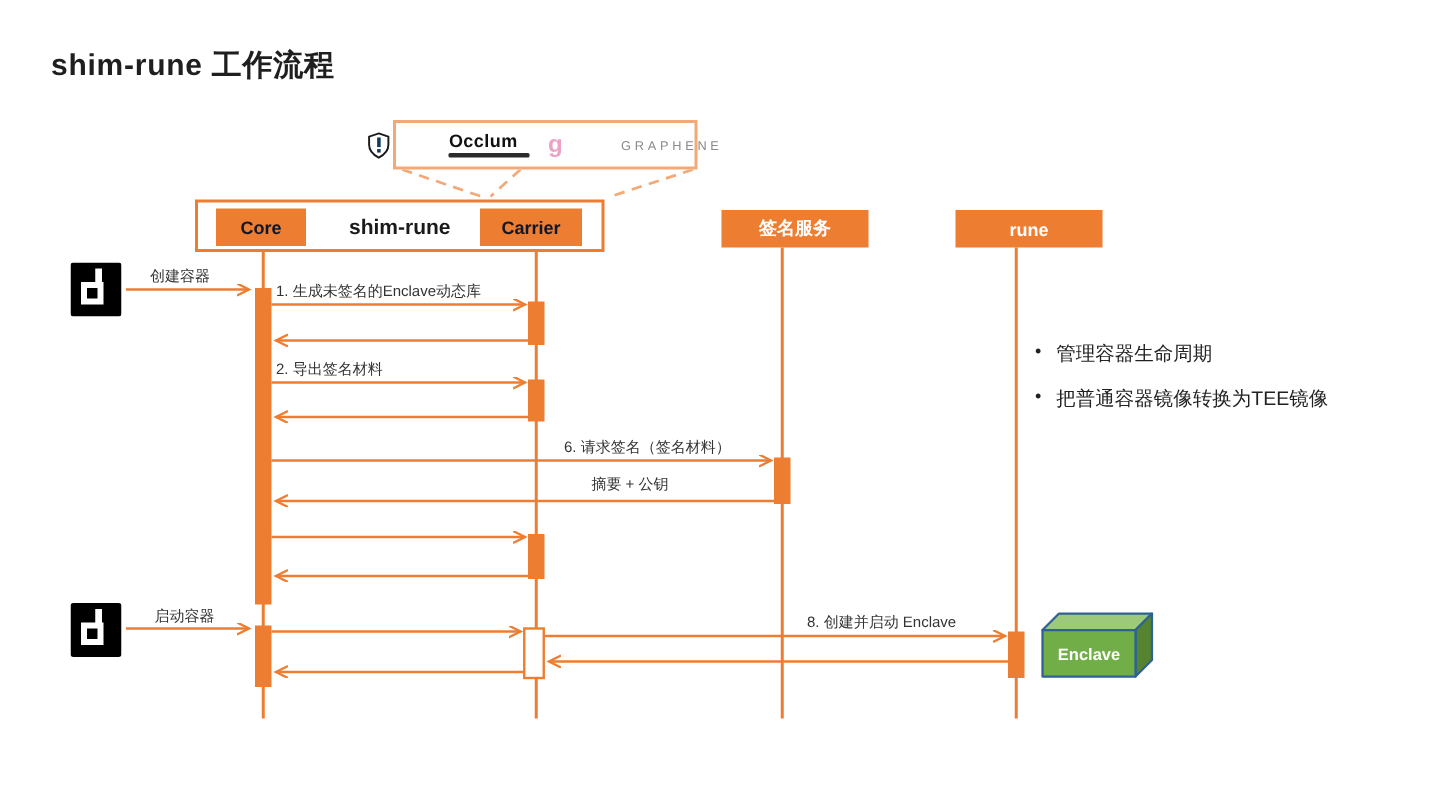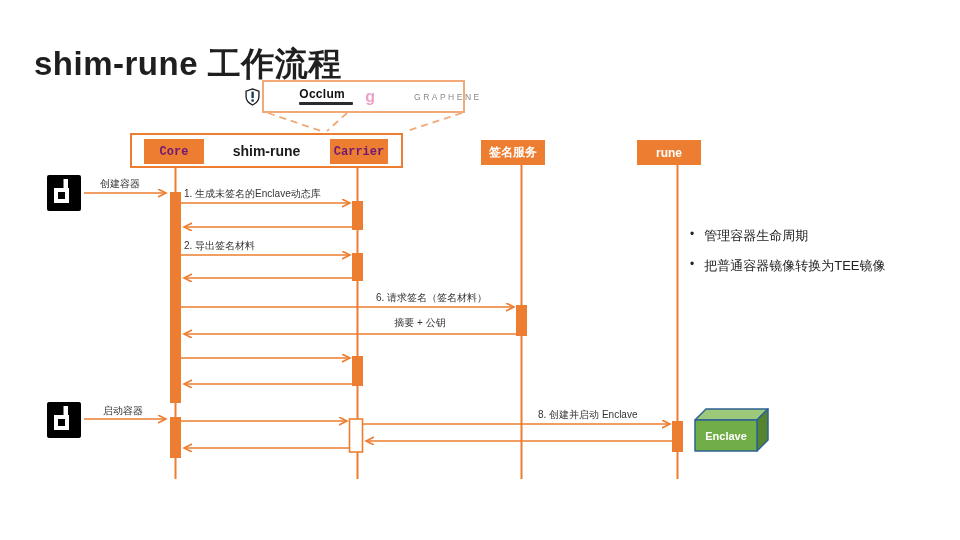--- a/index.html
+++ b/index.html
@@ -4,21 +4,21 @@
 <style>
   * { margin: 0; padding: 0; box-sizing: border-box; }
   html, body { background: #ffffff; }
   body { font-family: "Liberation Sans", "DejaVu Sans", sans-serif; }
   .slide {
     position: relative; width: 960px; height: 540px;
     background: #ffffff; overflow: hidden;
   }
   .page-title {
     position: absolute; left: 34px; top: 30px;
-    font-size: 33px; font-weight: bold; color: #1f1f1f; letter-spacing: 0.5px; margin-top: 12px;
+    font-size: 20px; font-weight: bold; color: #1f1f1f; letter-spacing: 0.5px;
   }
   .svg-layer { position: absolute; left: 0; top: 0; width: 960px; height: 540px; }
 
   
   .logo-callout {
     position: absolute; left: 262px; top: 80px; width: 203px; height: 33px;
     background: #fff; border: 2px solid #f2a977;
     display: flex; align-items: center; justify-content: center; gap: 12px;
   }
   .occlum { display: flex; align-items: center; gap: 4px; }
@@ -28,32 +28,32 @@
   .graphene { display: flex; align-items: center; gap: 3px; }
   .graphene-g { font-size: 16px; font-weight: bold; color: #eca2c6; line-height: 14px; }
   .graphene-name { font-size: 8.5px; color: #8a8a8a; letter-spacing: 2.5px; margin-left: 36px; }
 
   
   .shimrune-box {
     position: absolute; left: 130px; top: 133px; width: 273px; height: 35px;
     border: 2px solid #ed7d31; background: #fff;
   }
   .inner-actor {
-    position: absolute; top: 4px; height: 25px; background: #ed7d31; color: #701a75;
-    font-size: 12px; font-weight: bold; display: flex; align-items: center; justify-content: center; font-family: Liberation Mono, monospace;
+    position: absolute; top: 4px; height: 25px; background: #ed7d31; color: #0f172a;
+    font-size: 12px; font-weight: bold; display: flex; align-items: center; justify-content: center;
   }
   .inner-core { left: 12px; width: 60px; }
-  .inner-carrier { right: 13px; width: 58px; }
+  .inner-carrier { right: 13px; width: 68px; }
   .shimrune-label {
     position: absolute; left: 0; top: 0; width: 100%; height: 100%;
     display: flex; align-items: center; justify-content: center;
     font-size: 14px; font-weight: 600; color: #1a1a1a;
   }
   .actor-box {
-    position: absolute; top: 140px; height: 25px; width: 64px;
+    position: absolute; top: 140px; height: 25px; width: 98px;
     background: #ed7d31; color: #fff; font-size: 12px; font-weight: bold;
     display: flex; align-items: center; justify-content: center;
   }
   .actor-sign { left: 481px; }
   .actor-rune { left: 637px; }
 
   
   .containerd-icon { position: absolute; width: 34px; height: 36px; }
   .cd-1 { left: 47px; top: 175px; }
   .cd-2 { left: 47px; top: 402px; }

